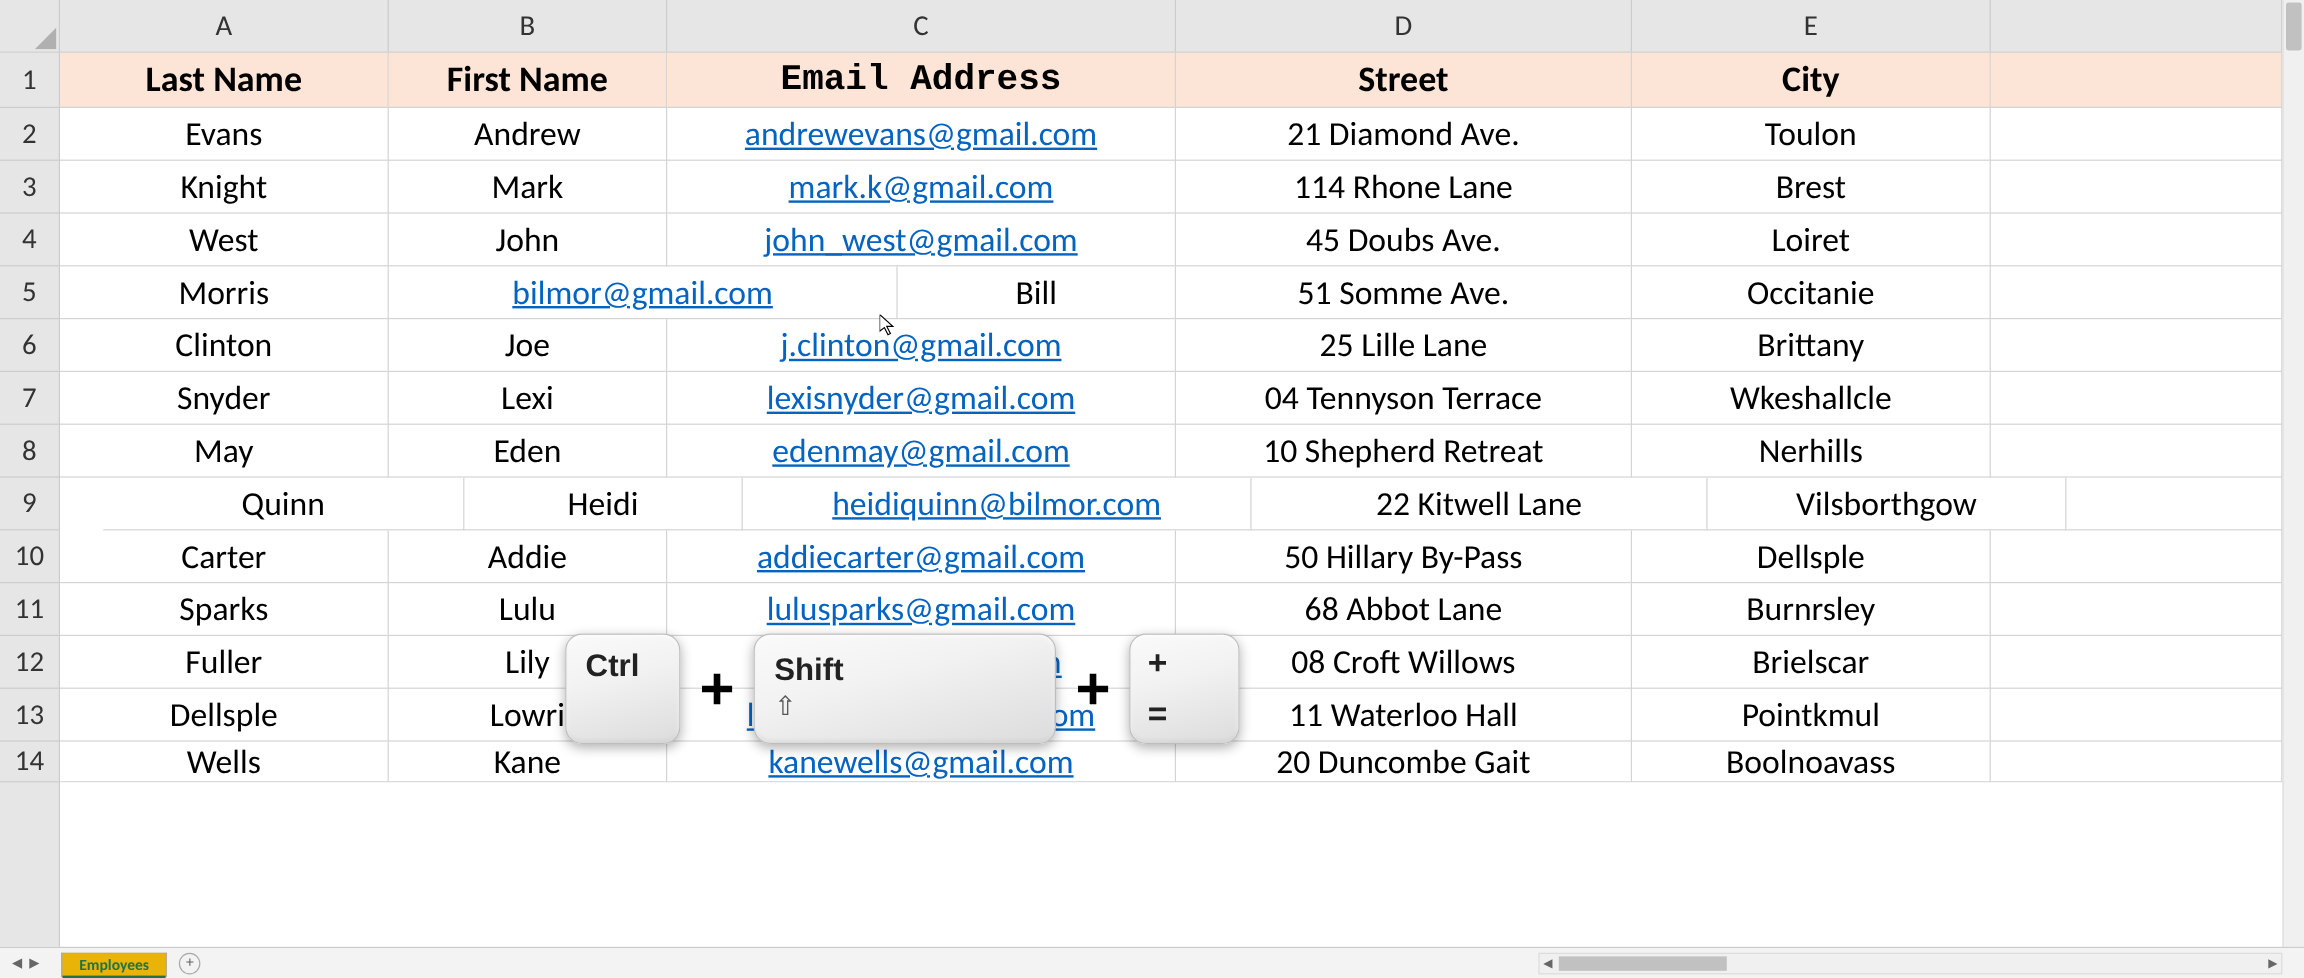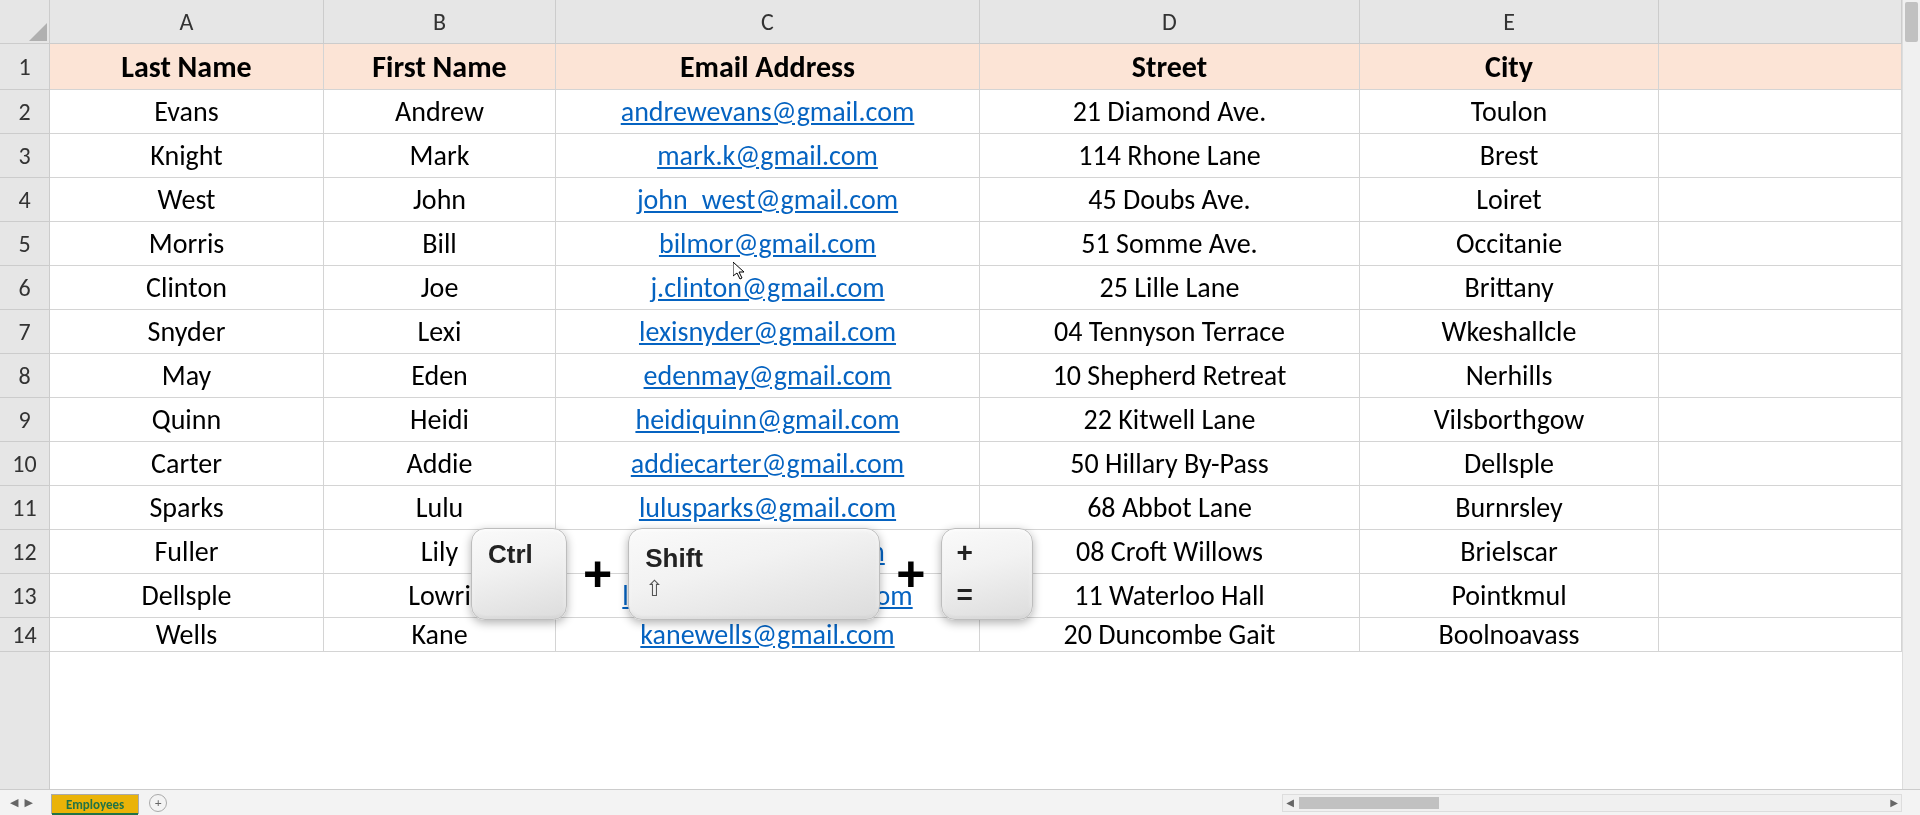--- a/index.html
+++ b/index.html
@@ -90,21 +90,21 @@
       <div class="row-h">11</div>
       <div class="row-h">12</div>
       <div class="row-h">13</div>
       <div class="row-h" style="height: 34px;">14</div>
     </div>
 
   <div class="grid" id="grid">
       <div class="row header">
         <div class="cell" style="width: 274px;">Last Name</div>
         <div class="cell" style="width: 232px;">First Name</div>
-        <div class="cell" style="width: 424px;">Email Address</div>
+        <div class="cell" style="width: 424px; font-family: Liberation Mono, monospace;">Email Address</div>
         <div class="cell" style="width: 380px;">Street</div>
         <div class="cell" style="width: 299px;">City</div>
         <div class="cell" style="flex: 1 1 0%;"></div>
       </div>
       <div class="row data">
         <div class="cell" style="width: 274px;">Evans</div>
         <div class="cell" style="width: 232px;">Andrew</div>
         <div class="cell email" style="width: 424px;">
           <a href="#">andrewevans@gmail.com</a>
         </div>
@@ -127,24 +127,24 @@
         <div class="cell" style="width: 232px;">John</div>
         <div class="cell email" style="width: 424px;">
           <a href="#">john_west@gmail.com</a>
         </div>
         <div class="cell" style="width: 380px;">45 Doubs Ave.</div>
         <div class="cell" style="width: 299px;">Loiret</div>
         <div class="cell" style="flex: 1 1 0%;"></div>
       </div>
       <div class="row data">
         <div class="cell" style="width: 274px;">Morris</div>
+        <div class="cell email" style="width: 424px;">
+          <a href="#">bilmor@gmail.com</a>
+        </div>
         <div class="cell" style="width: 232px;">Bill</div>
-        <div class="cell email" style="width: 424px;">
-          <a href="#">bilmor@gmail.com</a>
-        </div>
         <div class="cell" style="width: 380px;">51 Somme Ave.</div>
         <div class="cell" style="width: 299px;">Occitanie</div>
         <div class="cell" style="flex: 1 1 0%;"></div>
       </div>
       <div class="row data">
         <div class="cell" style="width: 274px;">Clinton</div>
         <div class="cell" style="width: 232px;">Joe</div>
         <div class="cell email" style="width: 424px;">
           <a href="#">j.clinton@gmail.com</a>
         </div>
@@ -166,24 +166,24 @@
         <div class="cell" style="width: 274px;">May</div>
         <div class="cell" style="width: 232px;">Eden</div>
         <div class="cell email" style="width: 424px;">
           <a href="#">edenmay@gmail.com</a>
         </div>
         <div class="cell" style="width: 380px;">10 Shepherd Retreat</div>
         <div class="cell" style="width: 299px;">Nerhills</div>
         <div class="cell" style="flex: 1 1 0%;"></div>
       </div>
       <div class="row data">
-        <div class="cell" style="width: 274px;">Quinn</div>
+        <div class="cell" style="width: 301px; margin-left: 36px;">Quinn</div>
         <div class="cell" style="width: 232px;">Heidi</div>
         <div class="cell email" style="width: 424px;">
-          <a href="#">heidiquinn@gmail.com</a>
+          <a href="#">heidiquinn@bilmor.com</a>
         </div>
         <div class="cell" style="width: 380px;">22 Kitwell Lane</div>
         <div class="cell" style="width: 299px;">Vilsborthgow</div>
         <div class="cell" style="flex: 1 1 0%;"></div>
       </div>
       <div class="row data">
         <div class="cell" style="width: 274px;">Carter</div>
         <div class="cell" style="width: 232px;">Addie</div>
         <div class="cell email" style="width: 424px;">
           <a href="#">addiecarter@gmail.com</a>

